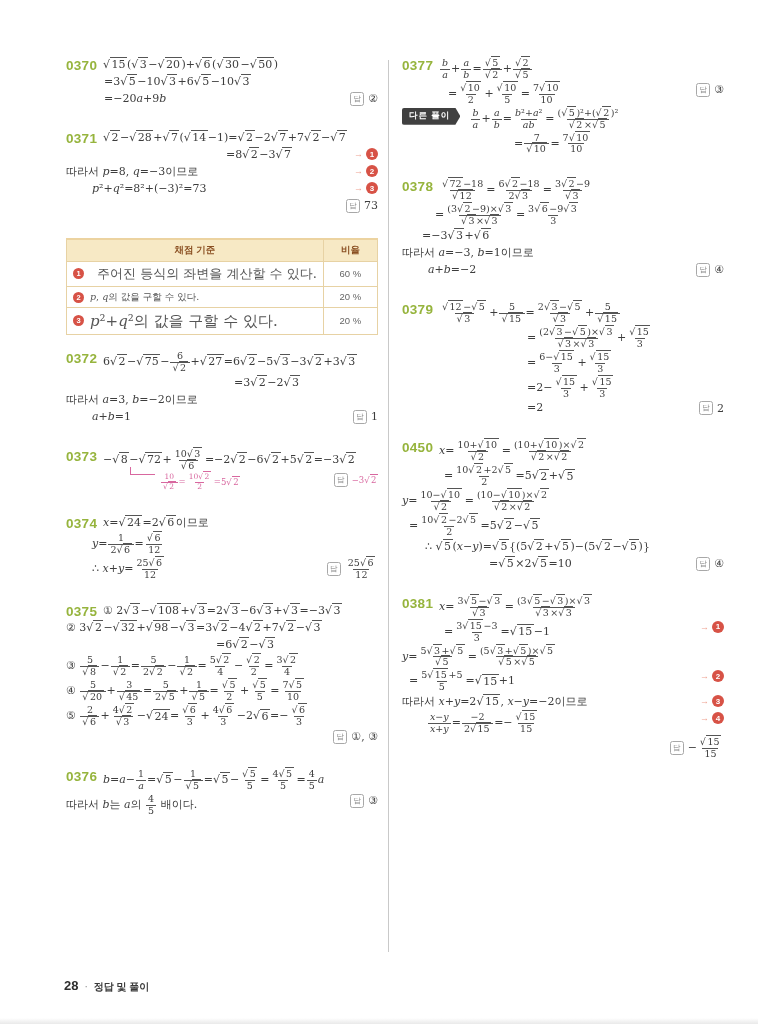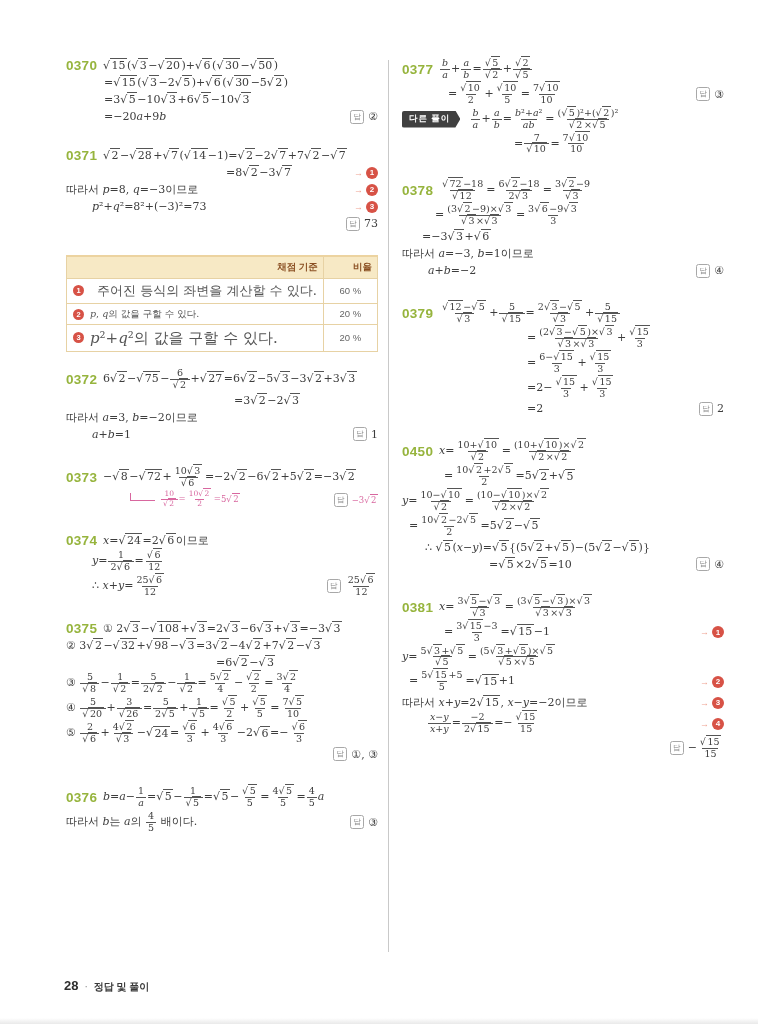--- a/index.html
+++ b/index.html
@@ -4,21 +4,21 @@
 <style>
   html,body{margin:0;padding:0;}
   body{width:758px;height:1024px;background:#ffffff;font-family:"Liberation Sans",sans-serif;color:#3d3d3d;overflow:hidden;}
   .page{position:relative;width:758px;height:1024px;background:#fff;}
   .cols{position:absolute;left:66px;top:56px;display:flex;}
   .col{flex:none;}
   .col.left{width:312px;}
   .col.right{width:322px;}
   .divider{flex:none;width:1px;background:#c9c9c9;height:892px;margin:4px 13px 0 10px;}
   .problem{margin-bottom:24px;}
-  .line{display:flex;align-items:center;margin:2px 0;min-height:15px;}
+  .line{display:flex;align-items:flex-start;margin:2px 0;min-height:15px;}
   .pid{flex:none;width:37px;font-weight:bold;font-size:13.5px;color:#96b43d;letter-spacing:.3px;font-family:"Liberation Sans",sans-serif;}
   .sp{flex:none;}
   .math{font-family:"DejaVu Serif","Liberation Sans",serif;font-size:11px;white-space:nowrap;line-height:1.2;}
   .math .v{font-style:italic;}
   .frac{display:inline-flex;flex-direction:column;align-items:center;vertical-align:middle;margin:0 1px;line-height:1.15;}
   .fnum,.fden{font-size:9.5px;padding:0 2px;text-align:center;white-space:nowrap;}
   .fden{border-top:1px solid #555;}
   .rad{white-space:nowrap;}
   .rd{border-top:1px solid #555;padding:0 1.5px;}
   .ans{flex:none;margin-left:auto;padding-left:10px;display:inline-flex;align-items:center;gap:4px;color:#3d3d3d;}
@@ -26,45 +26,41 @@
   .abox{flex:none;width:12px;height:12px;border:1px solid #a8a8a8;border-radius:2.5px;font-size:7.5px;color:#8a8a8a;display:inline-flex;align-items:center;justify-content:center;background:#fff;font-family:"Liberation Sans",sans-serif;}
   .step{flex:none;margin-left:auto;padding-left:10px;display:inline-flex;align-items:center;gap:3px;}
   .sarr{color:#efa393;font-size:9px;}
   .scirc{flex:none;width:12px;height:12px;border-radius:50%;background:#d75246;color:#fff;font-size:8px;font-weight:bold;display:inline-flex;align-items:center;justify-content:center;font-family:"Liberation Sans",sans-serif;}
   .badge{flex:none;background:#404040;color:#fff;font-size:8.5px;font-weight:bold;padding:2.5px 10px 2.5px 7px;margin-right:9px;letter-spacing:1px;clip-path:polygon(0 0,calc(100% - 5px) 0,100% 50%,calc(100% - 5px) 100%,0 100%);border-radius:2px;}
   .noterow .math{color:#d8679f;font-size:8.5px;}
   .noterow .fden,.noterow .rd{border-color:#d8679f;}
   .noterow .fnum,.noterow .fden{font-size:7.5px;}
   .lconn{flex:none;display:inline-block;width:24px;height:7px;border-left:1px solid #d8679f;border-bottom:1px solid #d8679f;margin-right:5px;margin-top:-6px;}
   table.grading{width:100%;border-collapse:collapse;margin:10px 0 16px 0;font-size:9.5px;border-top:2px solid #ecd3a0;}
-  table.grading th{background:#f7e9c5;color:#8a4f22;font-weight:bold;padding:4px 5px;border:1px solid #e7d2a4;text-align:right;font-size:9.5px;}
+  table.grading th{background:#f7e9c5;color:#8a4f22;font-weight:bold;padding:4px 5px;border:1px solid #e7d2a4;text-align:center;font-size:9.5px;}
   table.grading td{padding:4px 6px;border:1px solid #e7d2a4;color:#555;background:#fff;}
   table.grading td.pct{text-align:center;width:42px;color:#666;}
   .tcirc{display:inline-flex;width:11px;height:11px;border-radius:50%;background:#d75246;color:#fff;font-size:7.5px;font-weight:bold;align-items:center;justify-content:center;margin-right:4px;vertical-align:-2px;}
   .crit{display:inline-flex;align-items:center;gap:2px;}
   .footer{position:absolute;left:64px;bottom:30px;display:flex;align-items:baseline;gap:6px;}
   .fpage{font-weight:bold;font-size:13px;color:#2e2e2e;}
   .fsep{color:#888;font-size:10px;}
   .ftitle{font-size:10px;color:#3a3a3a;font-weight:bold;}
   .pageedge{position:absolute;left:0;bottom:0;width:758px;height:6px;background:linear-gradient(#fff,#e9e9e9);}
 </style>
 </head>
 <body>
 
 <div class="page">
   <div class="cols">
     <div class="col left" id="col-left">
         <div class="problem">
           <div class="line">
             <span class="pid">0370</span>
             <span class="math"><span class="rad">√<span class="rd">15</span></span>(<span class="rad">√<span class="rd">3</span></span>−<span class="rad">√<span class="rd">20</span></span>)+<span class="rad">√<span class="rd">6</span></span>(<span class="rad">√<span class="rd">30</span></span>−<span class="rad">√<span class="rd">50</span></span>)</span>
-          </div>
-          <div class="line">
-            <span class="sp" style="width: 38px;"></span>
-            <span class="math">=<span class="rad">√<span class="rd">15</span></span>(<span class="rad">√<span class="rd">3</span></span>−2<span class="rad">√<span class="rd">5</span></span>)+<span class="rad">√<span class="rd">6</span></span>(<span class="rad">√<span class="rd">30</span></span>−5<span class="rad">√<span class="rd">2</span></span>)</span>
           </div>
           <div class="line">
             <span class="sp" style="width: 38px;"></span>
             <span class="math">=3<span class="rad">√<span class="rd">5</span></span>−10<span class="rad">√<span class="rd">3</span></span>+6<span class="rad">√<span class="rd">5</span></span>−10<span class="rad">√<span class="rd">3</span></span></span>
           </div>
           <div class="line">
             <span class="sp" style="width: 38px;"></span>
             <span class="math">=−20<span class="v">a</span>+9<span class="v">b</span></span>
             <span class="ans">
               <span class="abox">답</span>
@@ -256,21 +252,21 @@
                 <span class="fden">4</span>
               </span></span>
           </div>
           <div class="line">
             <span class="sp" style="width: 0px;"></span>
             <span class="math">④ <span class="frac">
                 <span class="fnum">5</span>
                 <span class="fden"><span class="rad">√<span class="rd">20</span></span></span>
               </span>+<span class="frac">
                 <span class="fnum">3</span>
-                <span class="fden"><span class="rad">√<span class="rd">26</span></span></span>
+                <span class="fden"><span class="rad">√<span class="rd">45</span></span></span>
               </span>=<span class="frac">
                 <span class="fnum">5</span>
                 <span class="fden">2<span class="rad">√<span class="rd">5</span></span></span>
               </span>+<span class="frac">
                 <span class="fnum">1</span>
                 <span class="fden"><span class="rad">√<span class="rd">5</span></span></span>
               </span>=<span class="frac">
                 <span class="fnum"><span class="rad">√<span class="rd">5</span></span></span>
                 <span class="fden">2</span>
               </span>+<span class="frac">

